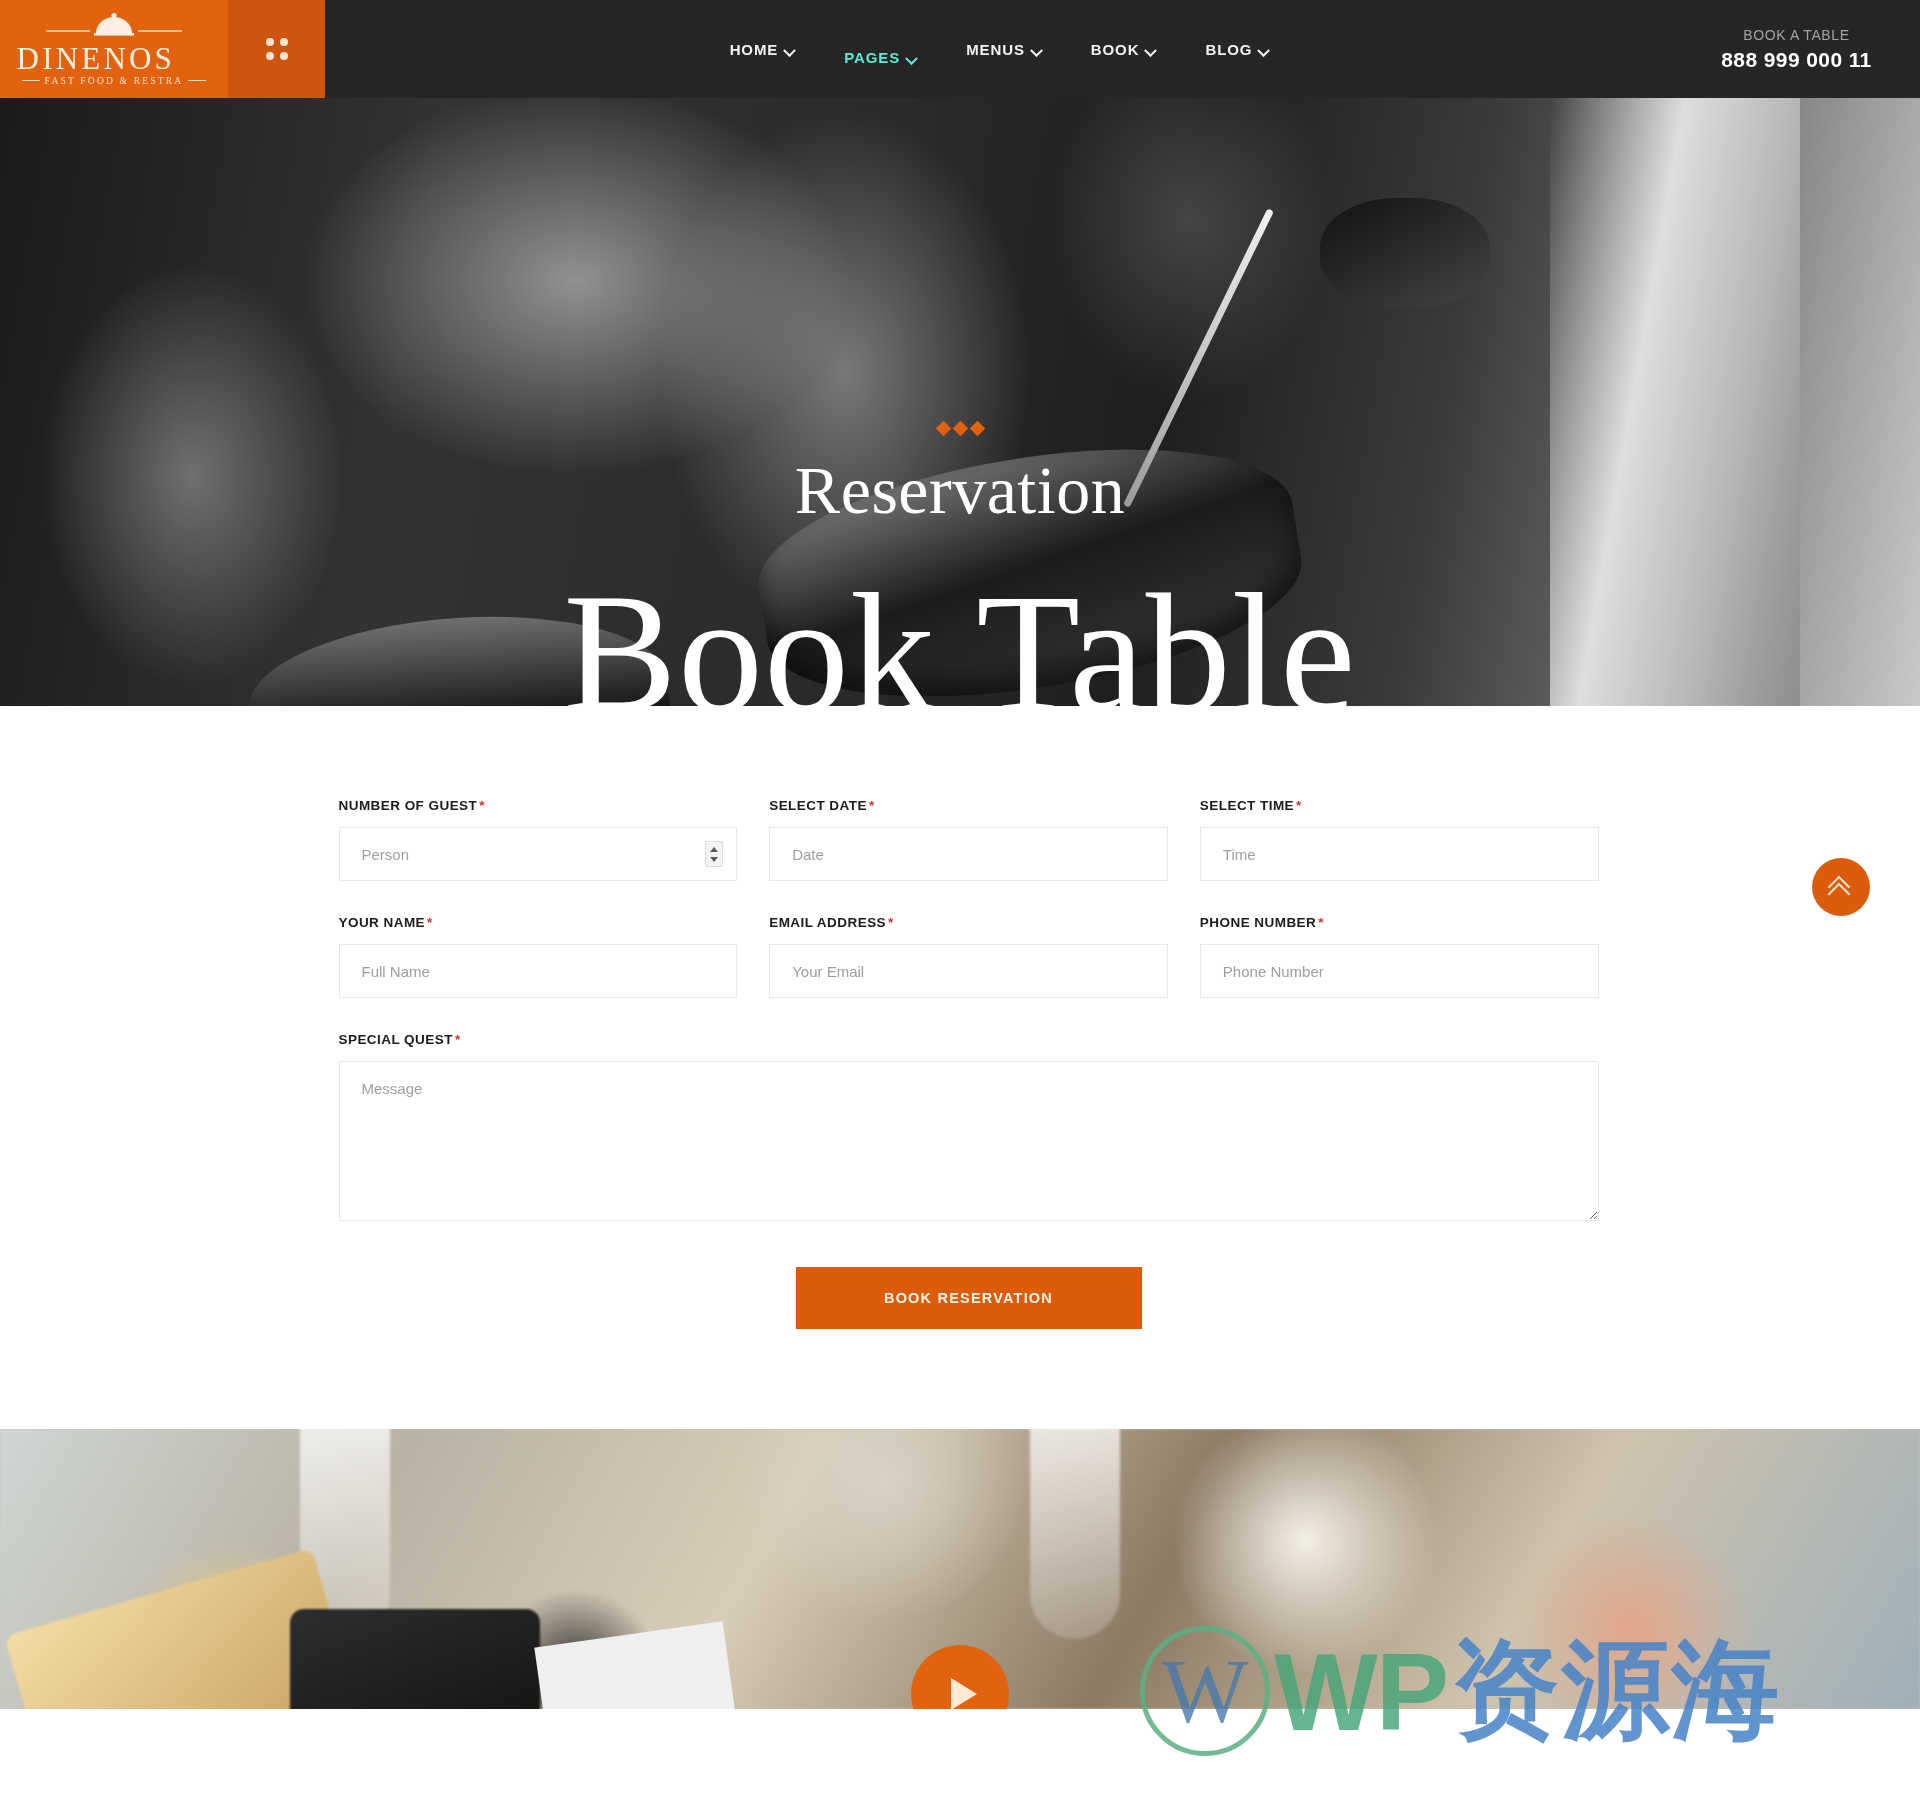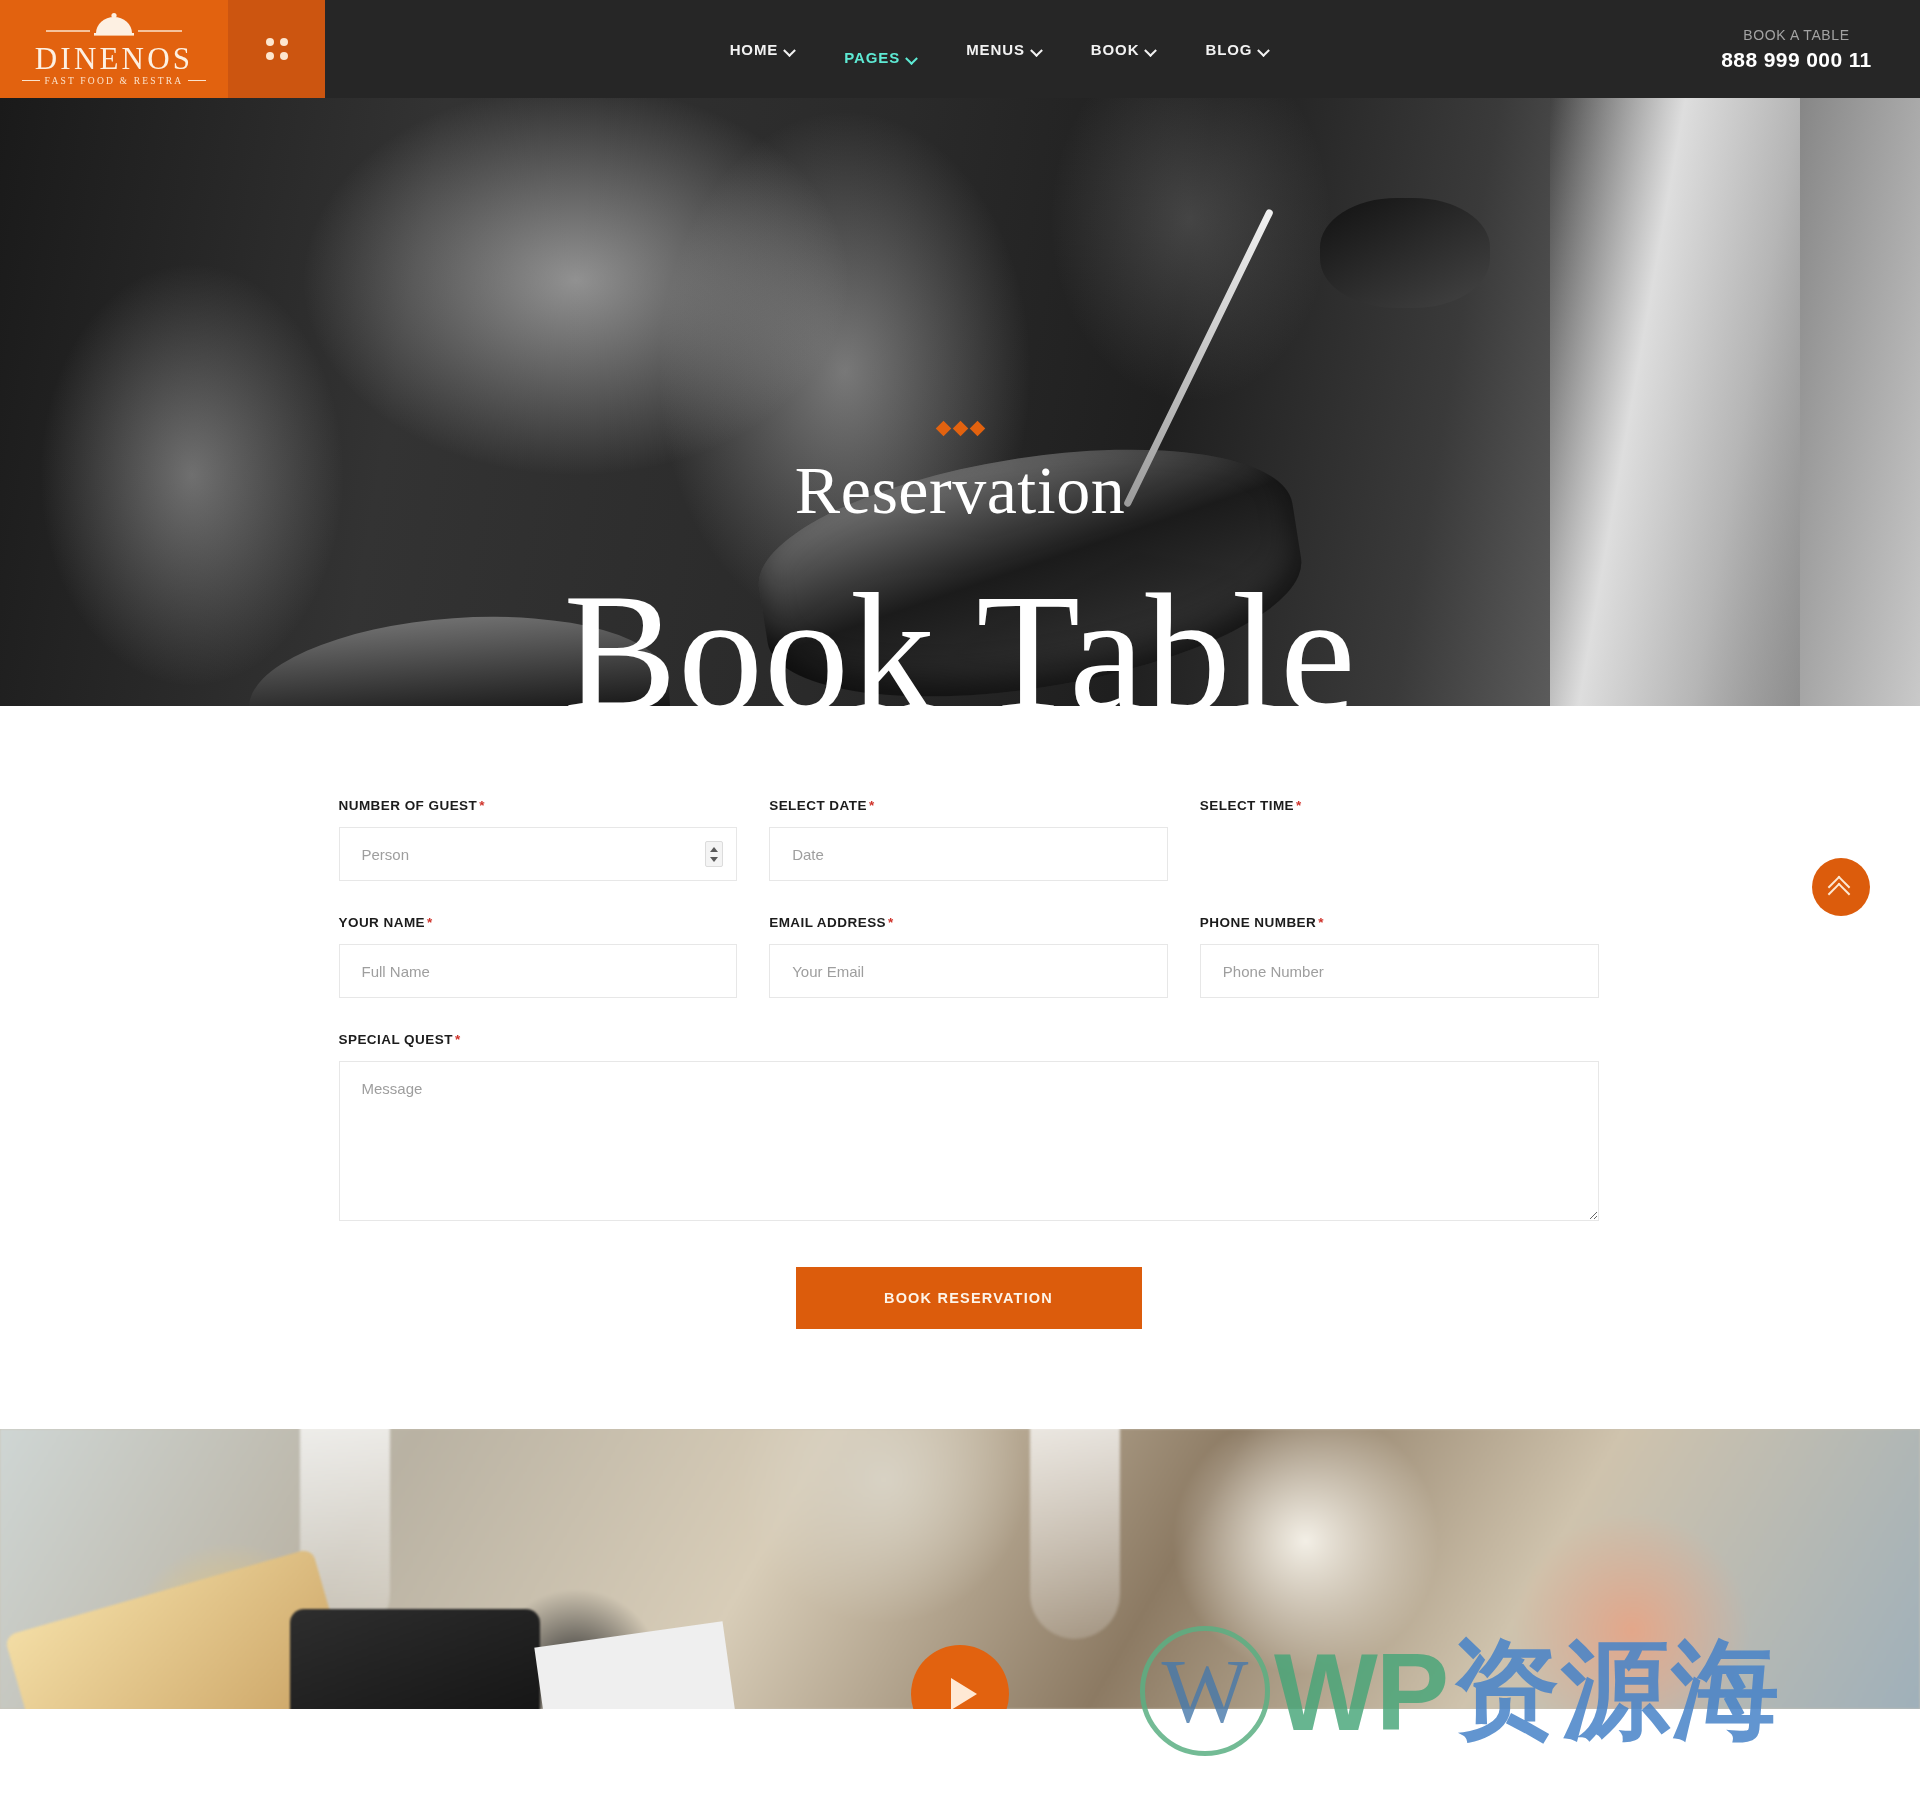--- a/index.html
+++ b/index.html
@@ -24,21 +24,21 @@
   }
   .logo-block {
     width: 228px;
     height: 98px;
     background: #E2620F;
     display: flex;
     align-items: center;
     justify-content: center;
     flex: 0 0 228px;
   }
-  .logo-inner { text-align: center; line-height: 1; }
+  .logo-inner { text-align: left; line-height: 1; }
   .logo-dome { display:block; margin: 0 auto 2px auto; }
   .logo-word {
     font-family: "Liberation Serif", serif;
     color: #fdf0e2;
     font-size: 31px;
     letter-spacing: 3.2px;
     font-weight: 400;
     display: block;
     margin-bottom: 3px;
   }
@@ -511,20 +511,21 @@
         <div class="field">
           <label class="flabel">
             <span>SELECT DATE</span><span class="req">*</span>
           </label>
           <input class="finput" type="text" placeholder="Date" style="">
         </div>
         <div class="field">
           <label class="flabel">
             <span>SELECT TIME</span><span class="req">*</span>
           </label>
+          <input class="finput" type="text" placeholder="Time" style="">
         </div>
       </div>
 
       <div class="row">
         <div class="field">
           <label class="flabel">
             <span>YOUR NAME</span><span class="req">*</span>
           </label>
           <input class="finput" type="text" placeholder="Full Name" style="">
         </div>

